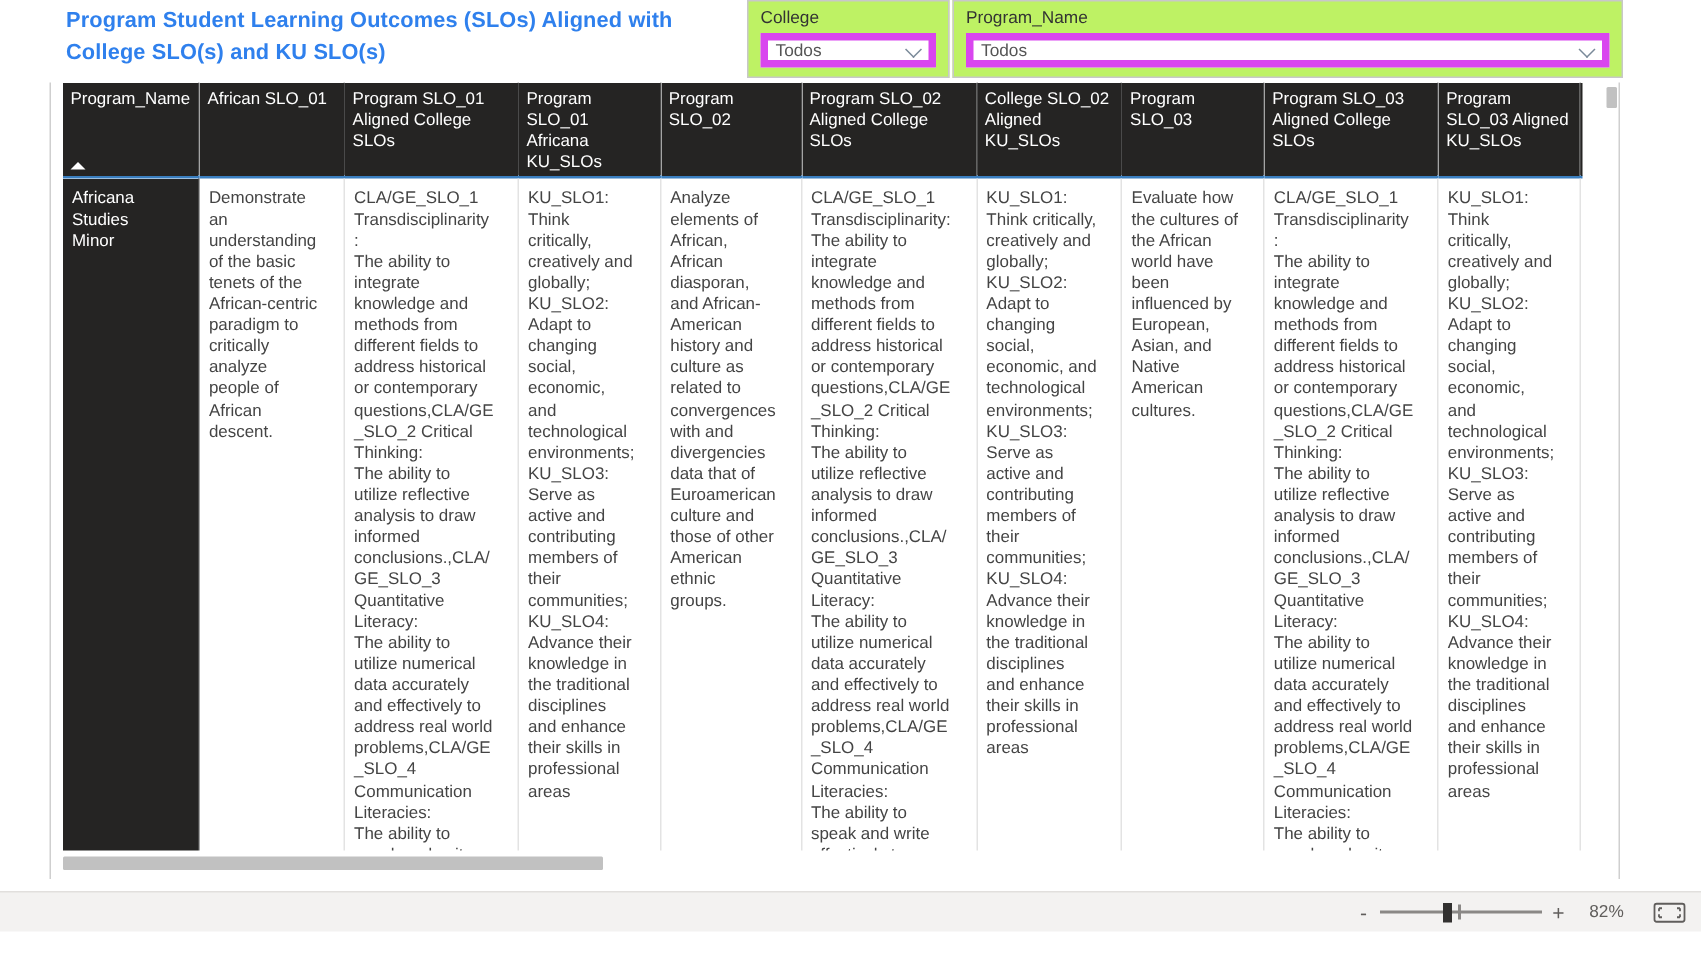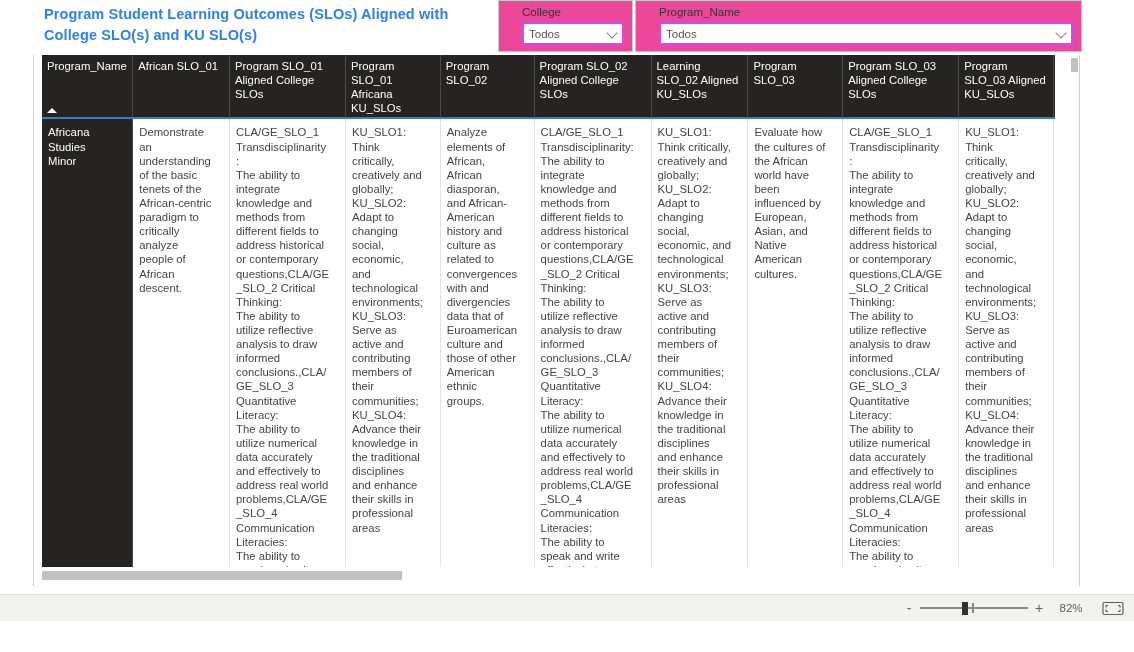--- a/index.html
+++ b/index.html
@@ -36,36 +36,36 @@
     font-size: 14.5px;
     font-weight: bold;
     color: #2f80ed;
     line-height: 1.45;
     letter-spacing: 0.1px;
   }
 
   
   .slicer {
     position: absolute;
-    background: #ec4899;
+    background: #bef264;
     border: 1px solid #c8c8c8;
-    padding: 4px 8px 0 23px;
+    padding: 4px 8px 0 8px;
   }
   #slicer-college { left: 498px; top: 0px; width: 135px; height: 52px; }
   #slicer-program { left: 635px; top: 0px; width: 447px; height: 52px; }
 
   .slicer-label {
     font-size: 11.5px;
     color: #333333;
     margin-bottom: 3px;
     line-height: 14px;
   }
   .slicer-control {
     position: relative;
-    border: 2px solid #d946ef;
+    border: 5px solid #d946ef;
     height: 23px;
     background: #ffffff;
     display: flex;
     align-items: center;
     padding: 0 4px 0 5px;
   }
   .slicer-value {
     font-size: 11.5px;
     color: #555555;
     flex: 1;
@@ -351,21 +351,21 @@
             <tr>
               <th class="first-col">
                 <span>Program_Name</span>
                 <span class="sort-tri"></span>
               </th>
               <th>African SLO_01</th>
               <th>Program SLO_01 Aligned College SLOs</th>
               <th>Program SLO_01 Africana KU_SLOs</th>
               <th>Program SLO_02</th>
               <th>Program SLO_02 Aligned College SLOs</th>
-              <th>Learning SLO_02 Aligned KU_SLOs</th>
+              <th>College SLO_02 Aligned KU_SLOs</th>
               <th>Program SLO_03</th>
               <th>Program SLO_03 Aligned College SLOs</th>
               <th>Program SLO_03 Aligned KU_SLOs</th>
               <th>Progr</th>
             </tr>
           </thead>
           <tbody>
             <tr>
               <td class="first-col">Africana Studies Minor</td>
               <td>Demonstrate an understanding of the basic tenets of the African-centric paradigm to critically analyze people of African descent.</td>

